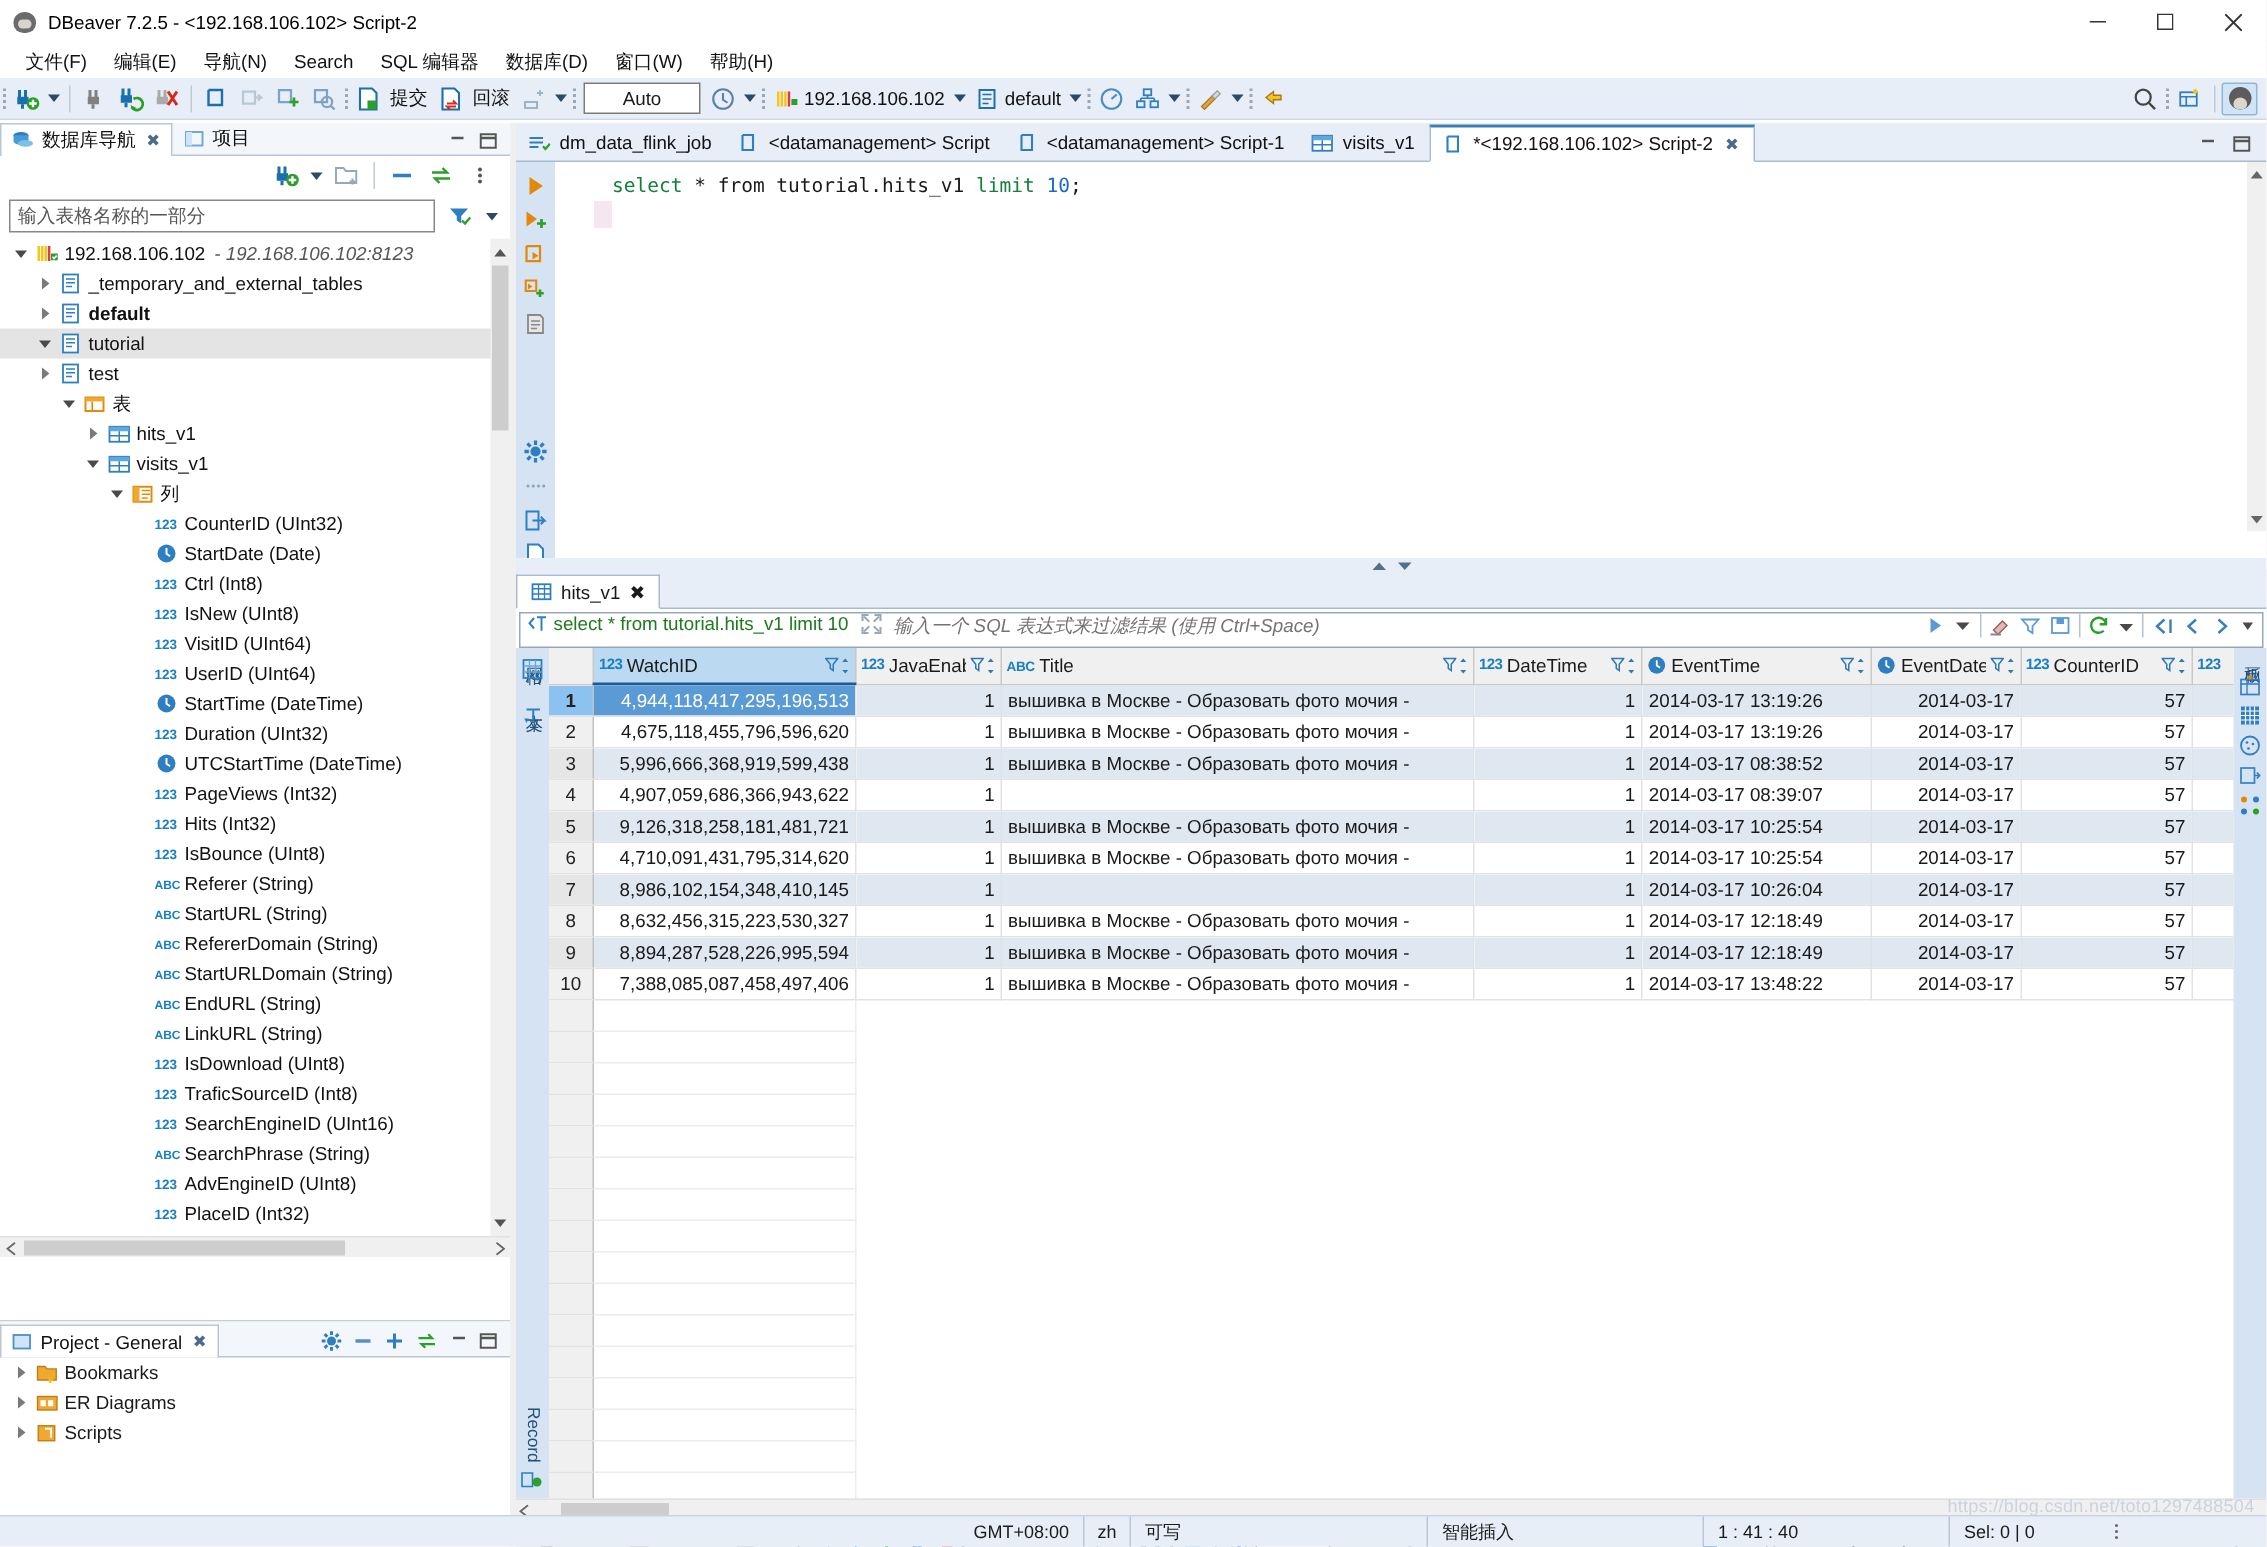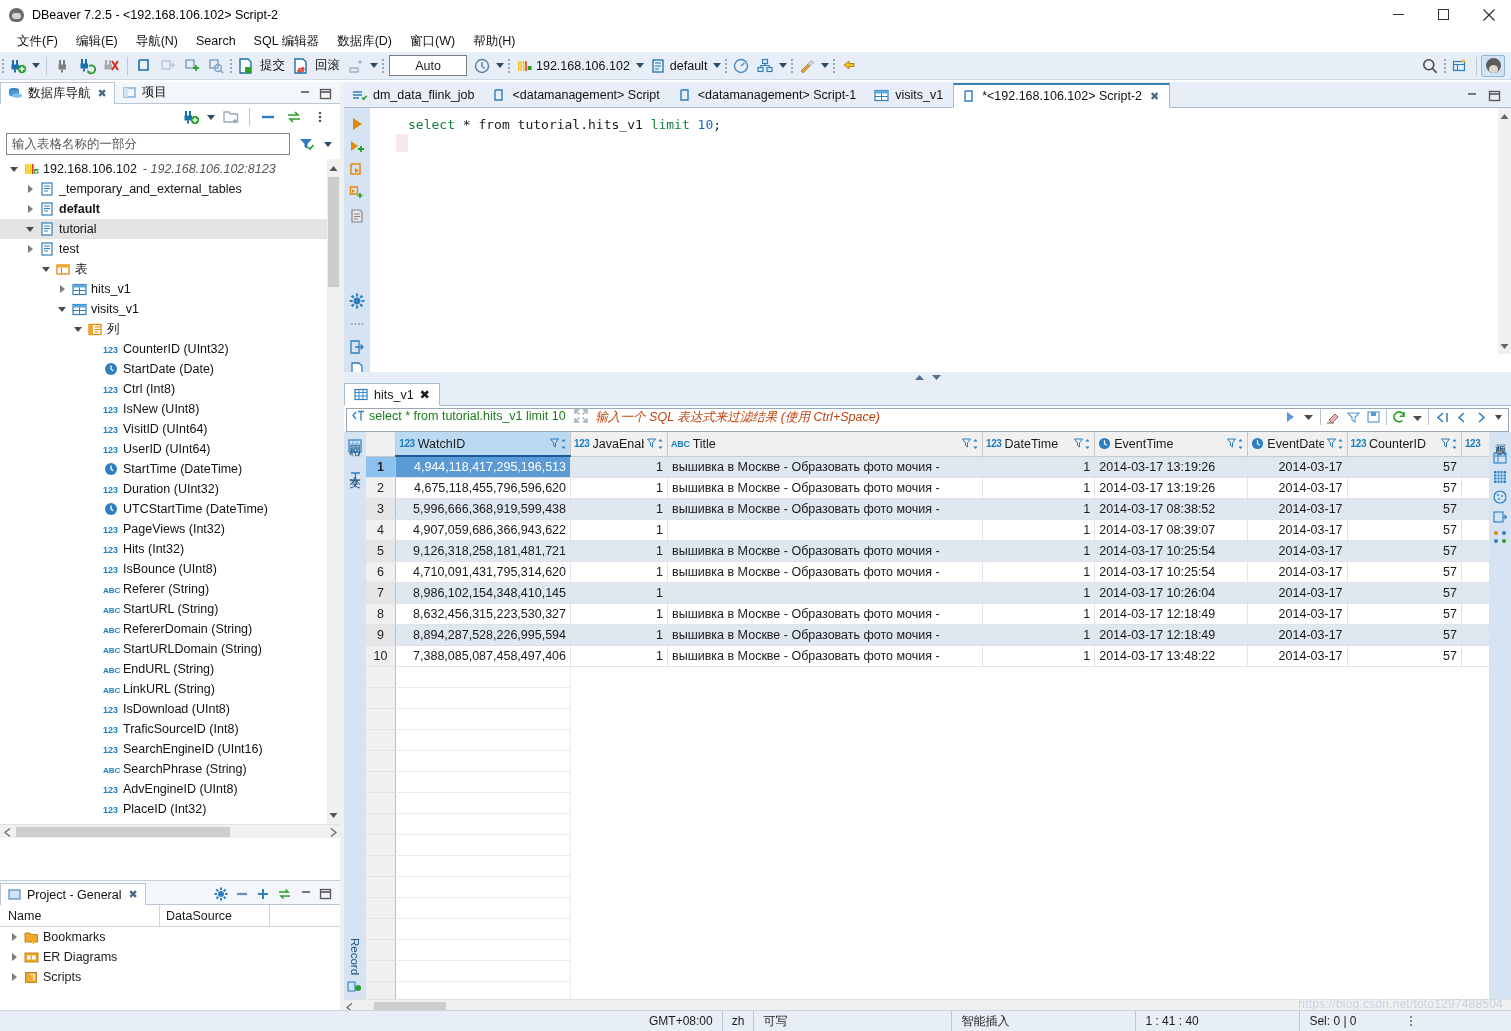--- a/index.html
+++ b/index.html
@@ -161,21 +161,21 @@
   .sql-vscroll { position:absolute; right:0; top:26px; width:13px; height:272px; background:#f0f0f0;}
 
   
   .results { position:absolute; left:344px; top:372px; width:1167px; height:659px; background:#fff;}
   .res-sash { height:10px; background:#e8eef7; display:flex; align-items:center; justify-content:center; gap:6px;}
   .res-tabstrip { height:24px; display:flex; align-items:flex-end; background:#e8eef7; border-bottom:1px solid #a8bccf;}
   .rtab { display:flex; align-items:center; gap:6px; height:23px; padding:0 9px; font-size:12.5px;}
   .rtab.active{ background:#fff; border:1px solid #a8bccf; border-bottom:1px solid #fff; position:relative; top:1px;}
   .filterbar { height:24px; display:flex; align-items:flex-start; border:1px solid #9aa7b5; margin:2px 2px 0 2px; background:#fff; }
   .filterbar .fb-sql { color:#1e7a1e; font-size:12.5px; padding-left:4px; }
-  .filterbar .fb-hint { color:#c2410c; font-style:italic; font-size:12.5px; margin-left:8px;}
+  .filterbar .fb-hint { color:#737373; font-style:italic; font-size:12.5px; margin-left:8px;}
   .fb-right { margin-left:auto; display:flex; align-items:center; gap:5px; padding-right:4px;}
 
   .grid-wrap { display:flex; height: 567px; }
   .grid-left { width:22px; background:#d6e3f3; display:flex; flex-direction:column; align-items:center; padding-top:4px; }
   .vtext { writing-mode: vertical-rl; font-size:11.5px; color:#22527a; letter-spacing:0px;}
   .grid-main { flex:1 1 auto; position:relative; overflow:hidden; }
   .grid-right { width:22px; background:#d6e3f3; display:flex; flex-direction:column; align-items:center; padding-top:4px; gap:6px;}
   table.grid { border-collapse: collapse; table-layout: fixed; width: 1146px; font-size:12.5px;}
   table.grid th {
     background:#f0f0f0; border:1px solid #c9c9c9; border-top:none; border-left:none;
@@ -926,24 +926,20 @@
                 <line x1="3" y1="4" x2="11" y2="4" stroke="#555" stroke-width="1.6"></line>
               </svg>
           </span>
           <span class="panel-max">
             <svg width="13" height="13" viewBox="0 0 13 13">
                 <rect x="1.5" y="1.5" width="10" height="9" fill="none" stroke="#555" stroke-width="1.3"></rect>
                 <line x1="1.5" y1="4" x2="11.5" y2="4" stroke="#555" stroke-width="1.6"></line>
               </svg>
           </span>
         </div>
-      </div>
-      <div class="proj-head">
-        <div class="c1">Name</div>
-        <div class="c2">DataSource</div>
       </div>
       <div id="proj-rows">
           <div class="proj-row">
             <span class="twist e"></span>
             <span class="ticon">
               <svg width="15" height="13" viewBox="0 0 15 13">
                 <path d="M1 2 h5 l1.2 1.6 h6.3 v7.4 h-12.5z" fill="#f0a830" stroke="#c07c12" stroke-width="0.9"></path>
                 <path d="M8.5 8 l1 2.5 l2.5 0.2 l-2 1.6 l0.7 2.4 l-2.2 -1.4" fill="#f5c518"></path>
               </svg>
             </span>

